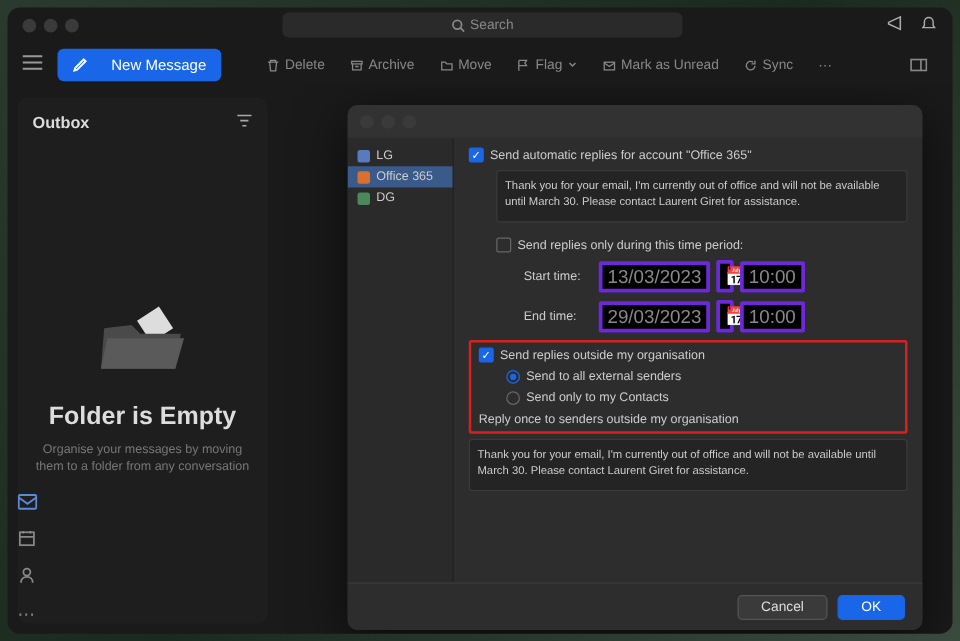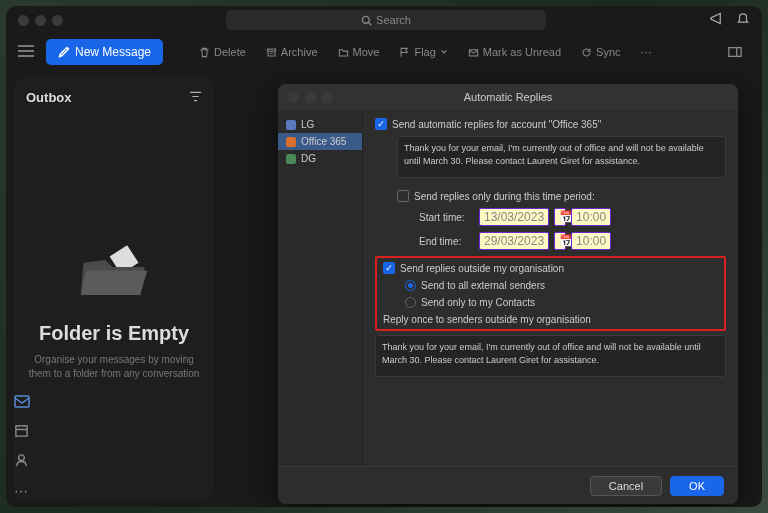--- a/index.html
+++ b/index.html
@@ -5,21 +5,21 @@
 *{box-sizing:border-box;margin:0;padding:0;font-family:-apple-system,BlinkMacSystemFont,"Segoe UI",sans-serif;}
 body{width:768px;height:513px;background:#000;overflow:hidden;position:relative;}
 .bg{position:absolute;inset:0;background:linear-gradient(135deg,#2a3a2e 0%,#1a2a1e 50%,#3a4a3e 100%);}
 .window{position:absolute;top:6px;left:6px;right:6px;bottom:6px;background:#1a1a1a;border-radius:10px;overflow:hidden;display:flex;flex-direction:column;}
 .titlebar{height:28px;display:flex;align-items:center;padding:0 12px;gap:6px;}
 .tlight{width:11px;height:11px;border-radius:50%;background:#3a3a3a;}
 .search{flex:1;max-width:320px;margin:0 auto;height:20px;background:#2a2a2a;border-radius:5px;display:flex;align-items:center;justify-content:center;color:#888;font-size:11px;}
 .hdrright{display:flex;gap:12px;color:#888;font-size:14px;}
 .toolbar{height:36px;display:flex;align-items:center;padding:0 12px;gap:4px;}
 .hamb{color:#999;margin-right:8px;cursor:pointer;}
-.newmsg{background:#1a66e8;color:#fff;border:none;border-radius:5px;padding:6px 12px;font-size:12px;display:flex;align-items:center;gap:5px;cursor:pointer;}
+.newmsg{background:#1a66e8;color:#fff;border:none;border-radius:5px;padding:6px 12px;font-size:12px;display:flex;align-items:center;gap:19px;cursor:pointer;}
 .tbbtn{background:none;border:none;color:#888;font-size:11px;padding:5px 8px;display:flex;align-items:center;gap:4px;cursor:pointer;}
 .body{flex:1;display:flex;overflow:hidden;}
 .sidebar{width:200px;background:#1e1e1e;border-radius:8px;margin:8px 4px 8px 8px;padding:12px;display:flex;flex-direction:column;}
 .sbhdr{display:flex;justify-content:space-between;align-items:center;color:#ddd;font-size:13px;font-weight:600;margin-bottom:20px;}
 .folderart{flex:1;display:flex;flex-direction:column;align-items:center;justify-content:center;padding:20px 0;}
 .foldersvg{width:90px;height:70px;margin-bottom:20px;}
 .emptytitle{color:#ddd;font-size:20px;font-weight:600;margin-bottom:8px;}
 .emptytext{color:#777;font-size:10px;text-align:center;line-height:1.4;}
 .navcol{position:absolute;left:14px;bottom:14px;display:flex;flex-direction:column;gap:12px;color:#888;font-size:14px;}
 .main{flex:1;position:relative;}
@@ -36,21 +36,21 @@
 .acctitem:nth-child(1) .swatch{background:#5a7ac0;}
 .acctitem:nth-child(2) .swatch{background:#d97030;}
 .acctitem:nth-child(3) .swatch{background:#4a8a5a;}
 .settings{flex:1;padding:8px 12px;overflow:auto;color:#ccc;font-size:10px;}
 .row{display:flex;align-items:center;gap:5px;margin-bottom:6px;}
 .cbox{width:12px;height:12px;border:1px solid #666;border-radius:2px;display:inline-flex;align-items:center;justify-content:center;font-size:9px;cursor:pointer;}
 .cbox.checked{background:#1a66e8;border-color:#1a66e8;color:#fff;}
 .label{color:#ccc;}
 .txtarea{width:100%;background:#242424;border:1px solid #3a3a3a;border-radius:3px;padding:5px 6px;color:#ccc;font-size:9px;line-height:1.4;min-height:42px;resize:none;}
 .indent{margin-left:22px;}
-.timefield{background:#fef9c3;border:1px solid #6d28d9;padding:1px 4px;border-radius:2px;color:#888;font-size:12px;}
+.timefield{background:#000000;border:3px solid #6d28d9;padding:1px 4px;border-radius:2px;color:#888;font-size:15px;}
 .hl{border:2px solid #d82020;border-radius:2px;padding:4px 6px;margin:4px 0;}
 .radio{width:11px;height:11px;border:1px solid #666;border-radius:50%;display:inline-flex;align-items:center;justify-content:center;cursor:pointer;}
 .radio.sel{border-color:#1a66e8;}
 .radio.sel::after{content:'';width:5px;height:5px;background:#1a66e8;border-radius:50%;}
 .dlgfoot{height:38px;background:#2d2d2d;border-top:1px solid #3a3a3a;display:flex;align-items:center;justify-content:flex-end;gap:8px;padding:0 14px;}
 .btn{padding:3px 18px;border-radius:4px;font-size:11px;border:1px solid #555;background:#3a3a3a;color:#ddd;cursor:pointer;}
 .btn.pri{background:#1a66e8;border-color:#1a66e8;color:#fff;}
 </style>
 </head>
 <body>
@@ -168,21 +168,20 @@
     </div>
 
     <div class="main">
       <div class="dialog">
         <div class="dlgtitle">
           <div class="dlgtlights">
             <div class="tlight"></div>
             <div class="tlight"></div>
             <div class="tlight"></div>
           </div>
-          <span class="t">Automatic Replies</span>
         </div>
         <div class="dlgbody">
           <div class="acctlist">
             <div class="acctitem">
                 <span class="swatch"></span>
                 <span>LG</span>
               </div>
             <div class="acctitem sel">
                 <span class="swatch"></span>
                 <span>Office 365</span>

